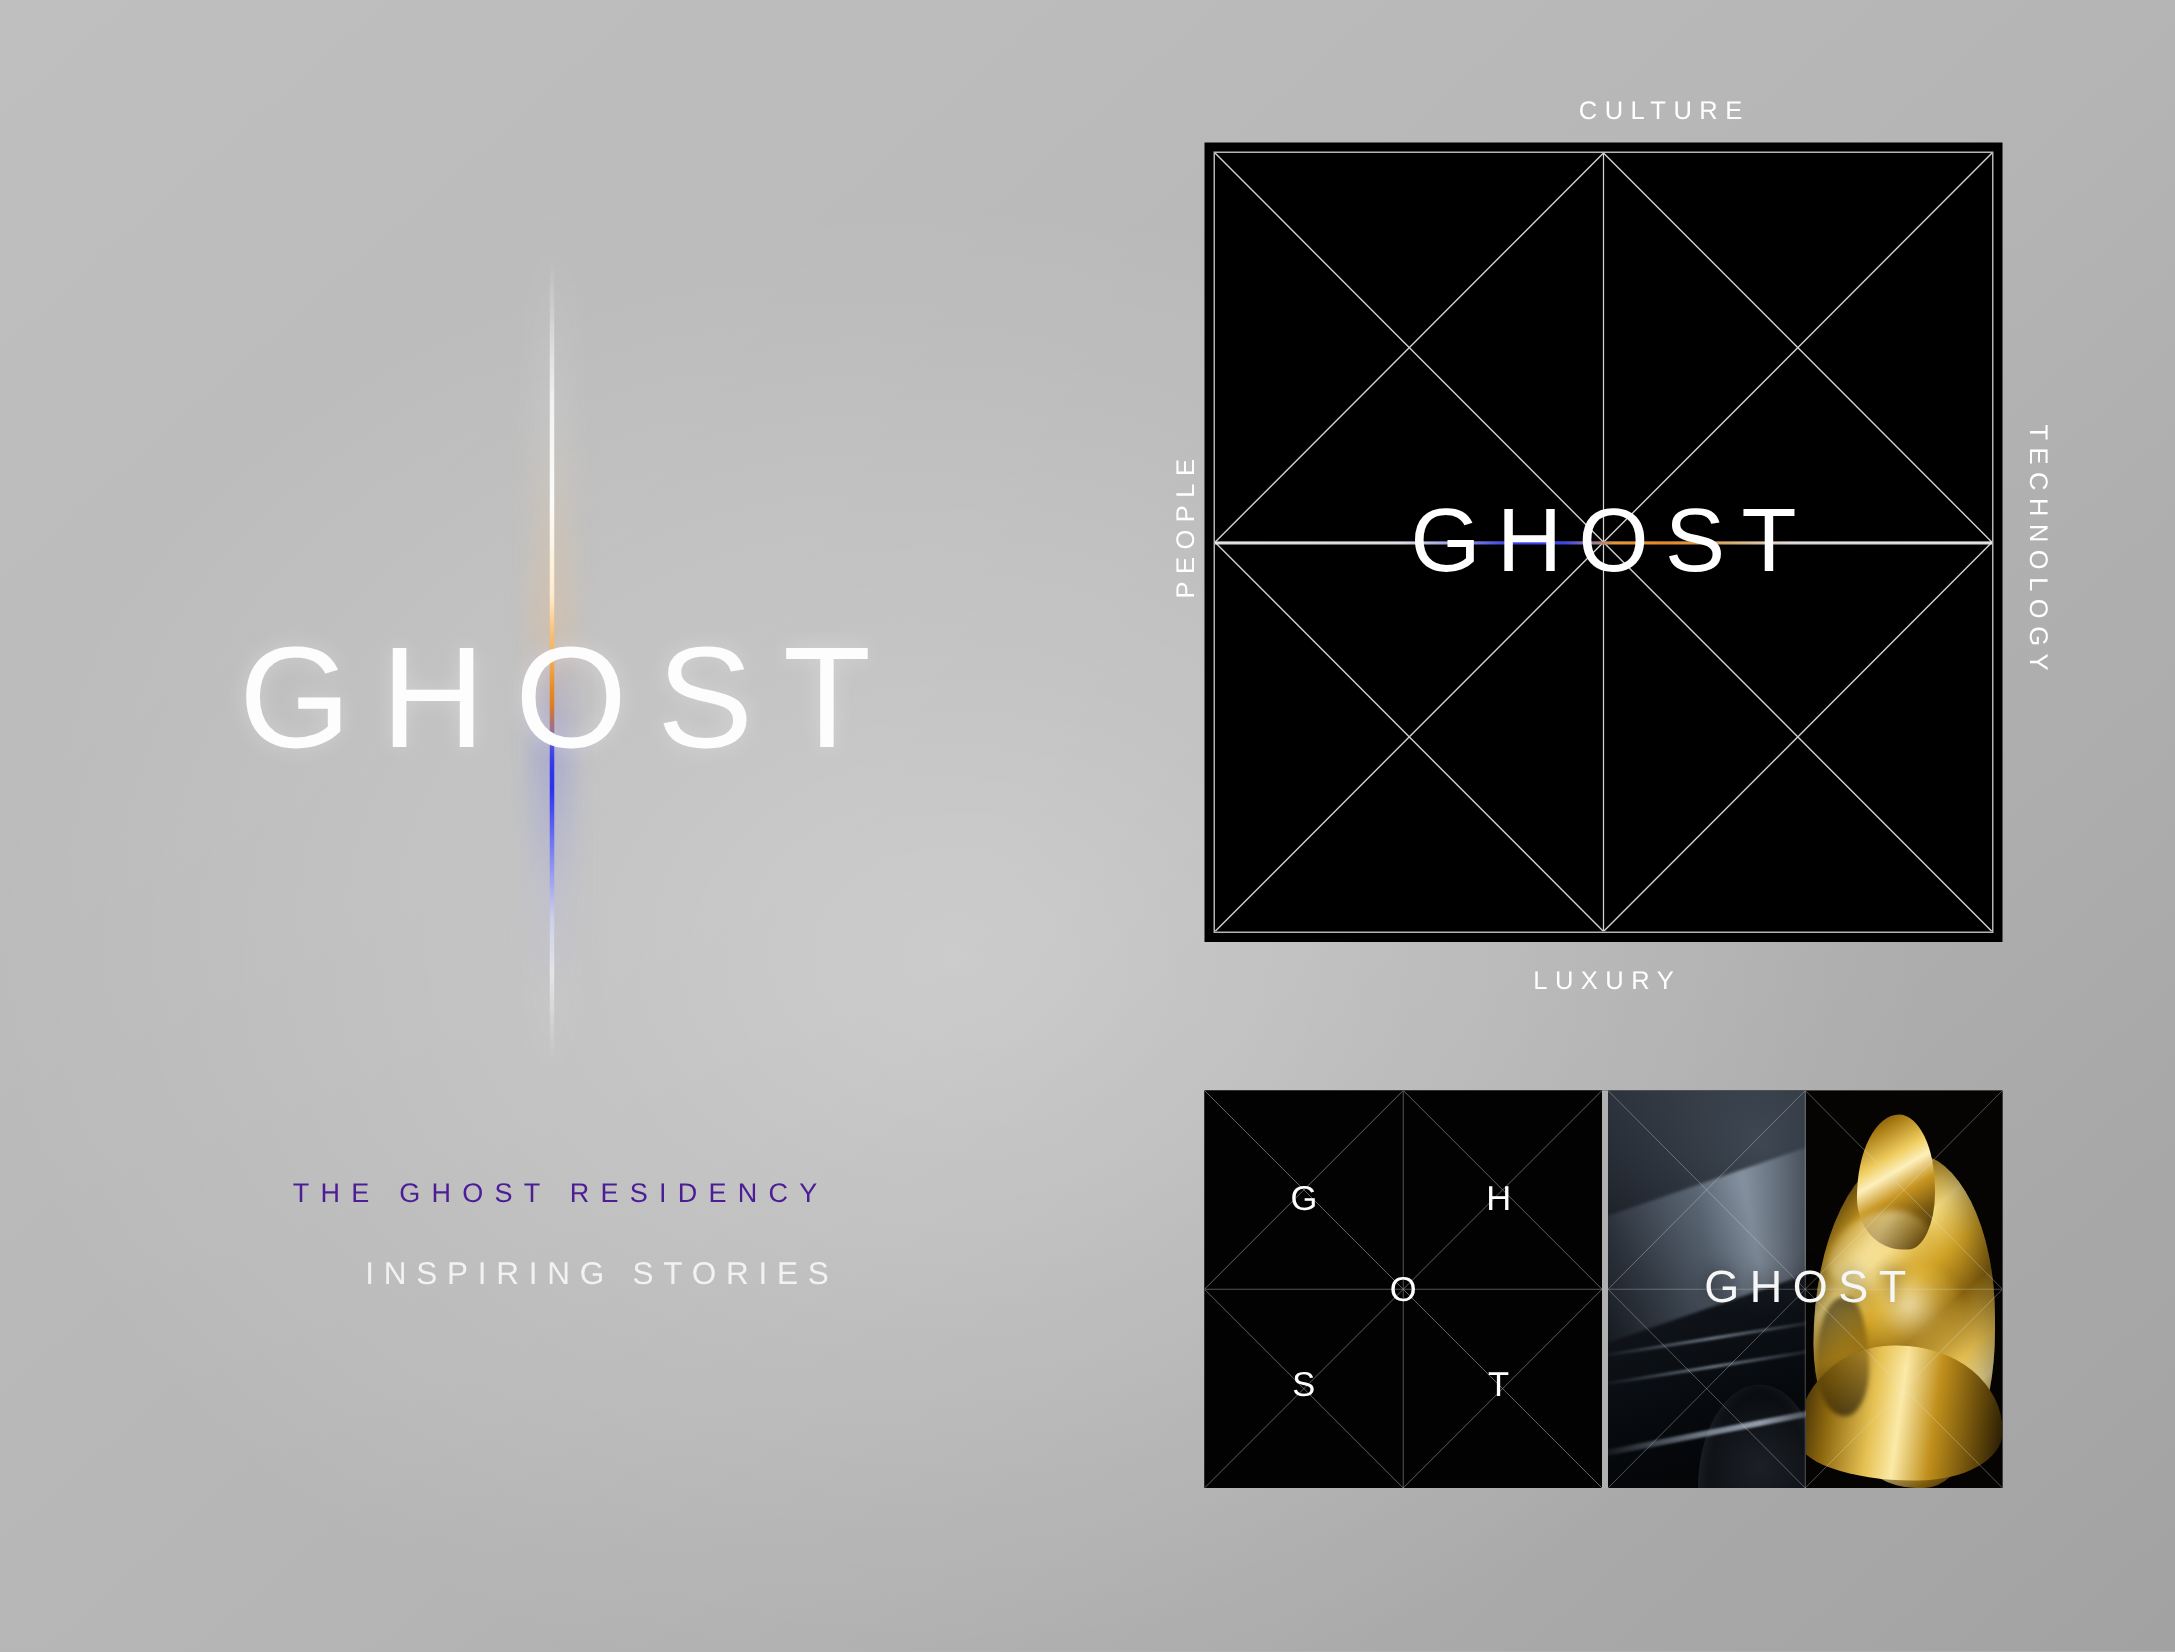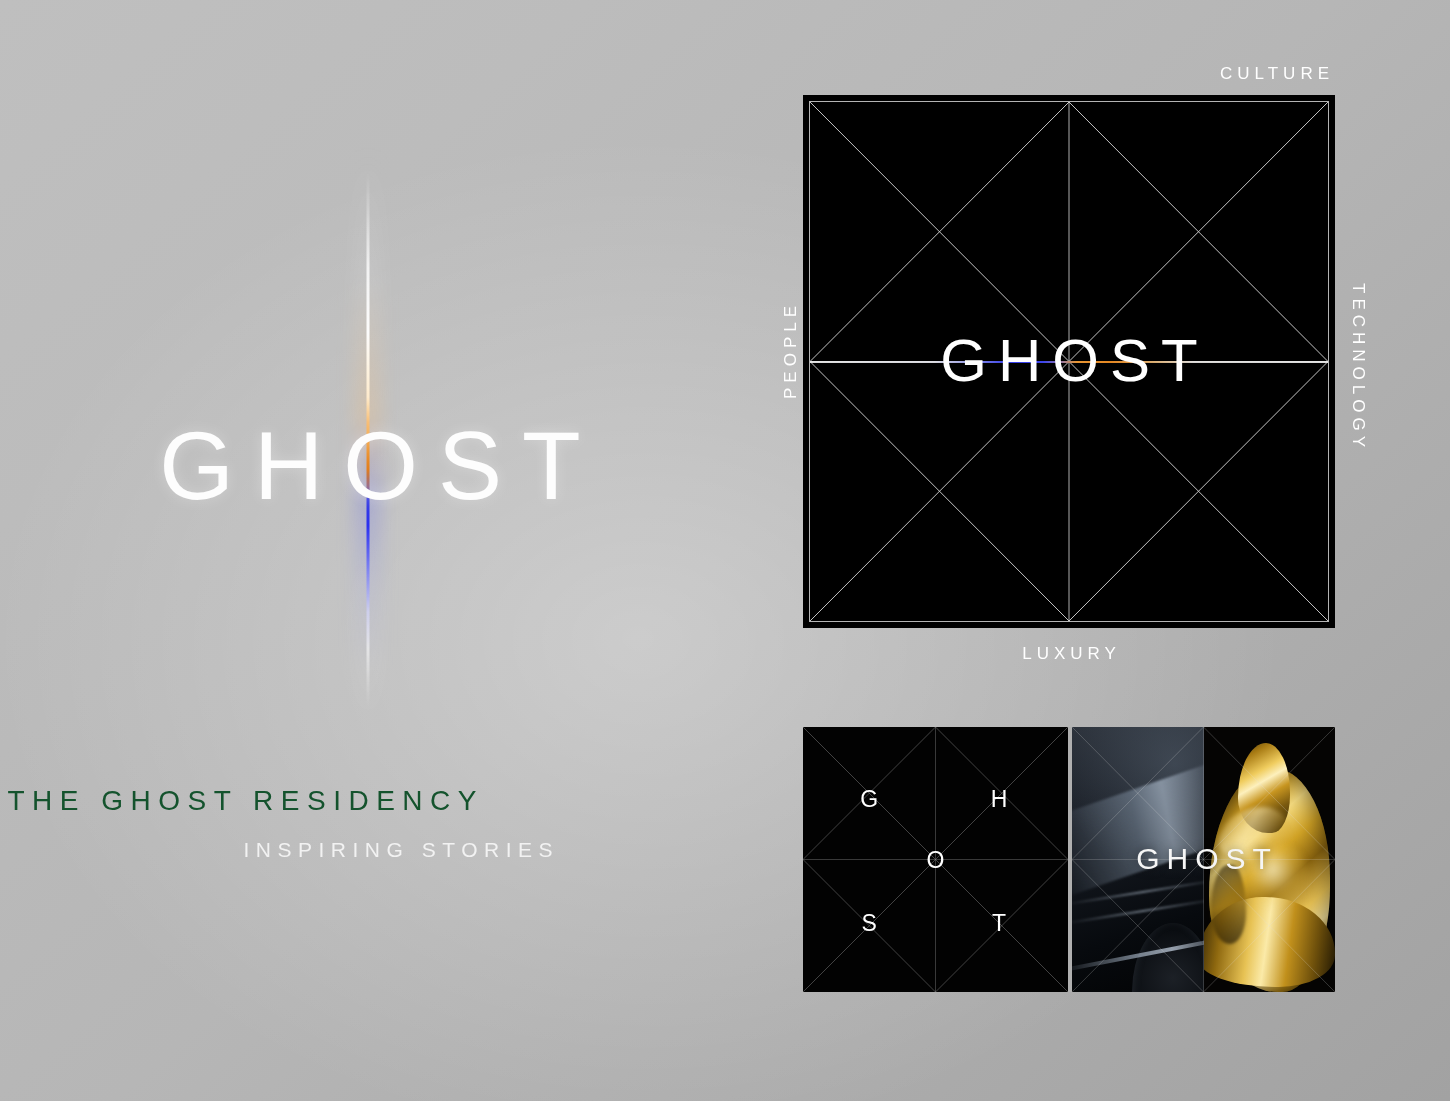--- a/index.html
+++ b/index.html
@@ -66,24 +66,24 @@
     position:absolute; left:0; top:418px; width:740px;
     text-align:center;
     font-size:96px; font-weight:300;
     letter-spacing:20px; text-indent:20px;
     color:#fdfdfd;
     line-height:1;
     text-shadow:0 0 14px rgba(255,255,255,0.30);
   }
   #hero-title {
     position:absolute; left:0; top:785px; width:740px;
-    text-align:left;
-    font-size:28px; font-weight:300;
+    text-align:center;
+    font-size:18px; font-weight:300;
     letter-spacing:7.5px; text-indent:7.5px;
-    color:#14532d;
+    color:#4c1d95;
   }
   #hero-sub {
     position:absolute; left:0; top:838px; width:740px;
     text-align:center;
     font-size:21px; font-weight:300;
     letter-spacing:6.5px; text-indent:6.5px;
     color:#f2f2f2;
     margin-left:28px;
   }
 
@@ -98,21 +98,21 @@
 
   
   #diagram { left:803px; top:95px; width:532px; height:533px; }
 
   .axis-label {
     position:absolute;
     color:#ffffff; font-size:17px; font-weight:400;
     letter-spacing:5px; text-indent:5px;
     white-space:nowrap;
   }
-  #lbl-culture { left:802px; top:64px; width:532px; text-align:right; }
+  #lbl-culture { left:841px; top:64px; width:532px; text-align:center; }
   #lbl-luxury  { left:803px; top:644px; width:532px; text-align:center; }
   #lbl-people {
     left:0; top:0; transform-origin:0 0;
     transform:translate(781px,404px) rotate(-90deg);
   }
   #lbl-technology {
     left:0; top:0; transform-origin:0 0;
     transform:translate(1368px,278px) rotate(90deg);
   }
 

